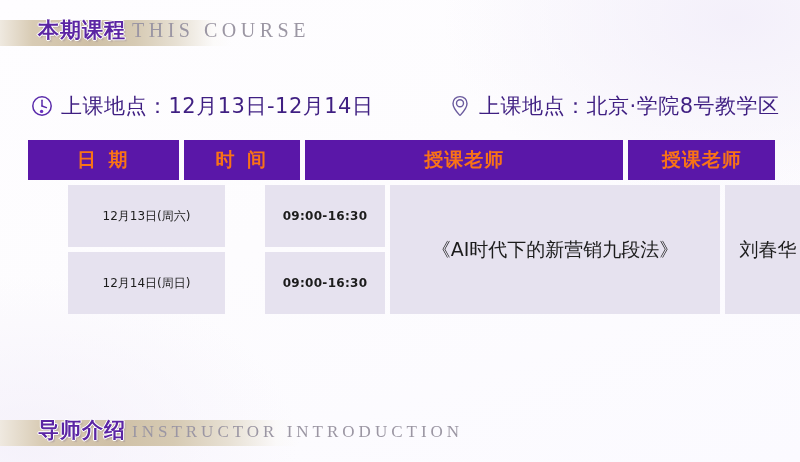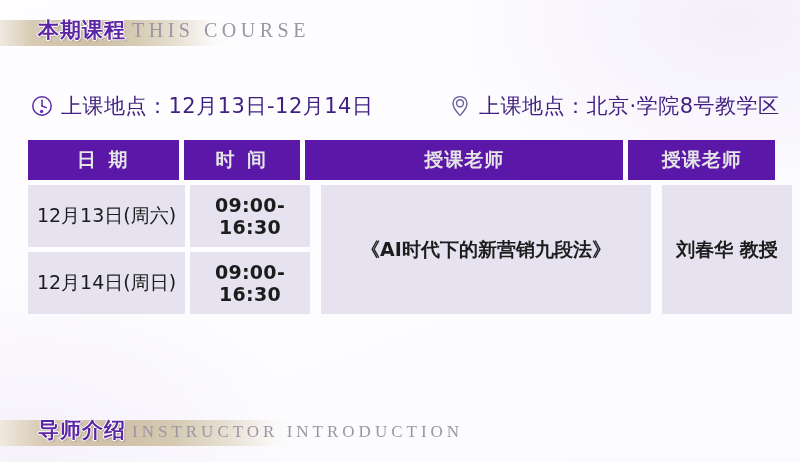--- a/index.html
+++ b/index.html
@@ -127,43 +127,43 @@
   .t-cell + .t-cell { margin-left: 5px; }
 
   .c-date    { width: 157px; }
   .c-time    { width: 120px; }
   .c-content { width: 330px; }
   .c-teacher { width: 152px; }
 
   .head-row .t-cell {
     height: 40px;
     background: #5a17a8;
-    color: #e5e5e5;
+    color: #f97316;
     font-family: "DejaVu Sans", "Liberation Sans", sans-serif;
     font-weight: bold;
     font-size: 19px;
     letter-spacing: 3px;
   }
   .head-row .c-content,
   .head-row .c-teacher { letter-spacing: 1px; }
 
   .body-row .t-cell {
     height: 62px;
     background: #e6e2ef;
     color: #1c1c1c;
     font-family: "DejaVu Sans", "Liberation Sans", sans-serif;
-    font-size: 19px;
+    font-size: 12px;
+    margin-left: 40px;
   }
   .body-row .c-time { font-weight: bold; letter-spacing: .3px; }
 
   .merged-wrap {
     display: flex;
     flex-direction: column;
-    margin-left: 11px;
-    font-weight: bold;
+    margin-left: 5px;
   }
   .merged-cell {
     width: 330px;
     height: 129px;
     background: #e6e2ef;
     display: flex;
     align-items: center;
     justify-content: center;
     font-family: "DejaVu Sans", "Liberation Sans", sans-serif;
     font-size: 19px;

